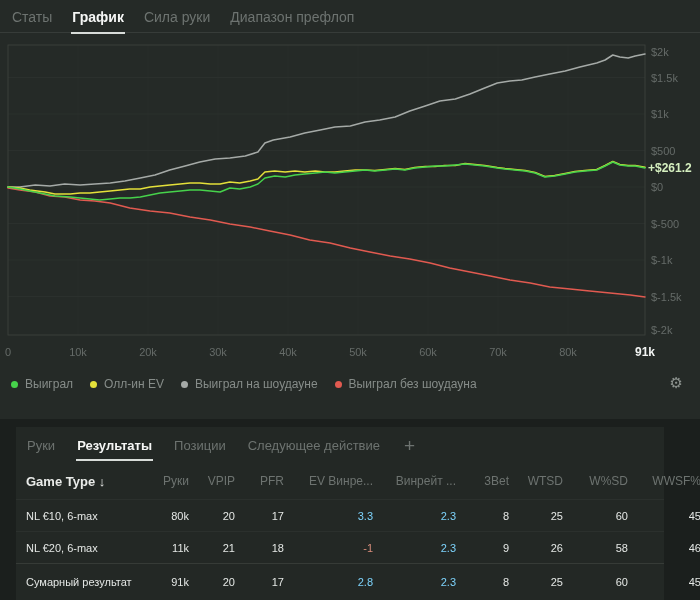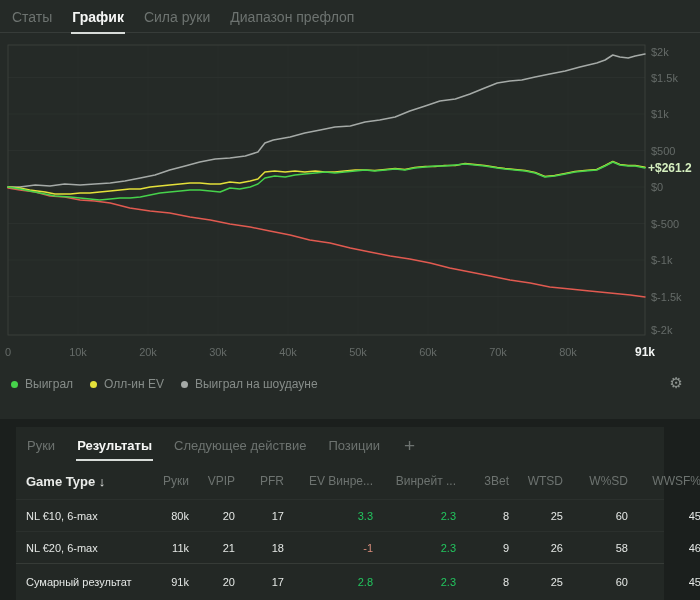--- a/index.html
+++ b/index.html
@@ -34,21 +34,21 @@
 
   
   .grid-row{display:grid;grid-template-columns:130px 33px 46px 49px 89px 83px 53px 54px 65px 73px;
             padding:0 10px;align-items:center;box-sizing:border-box;}
   .grid-row .cell{text-align:right;overflow:hidden;white-space:nowrap;}
   .grid-row .cell:first-child{text-align:left;}
   .thead{height:36px;font-size:12px;color:#6d7370;}
   .thead .cell:first-child{color:#e9ebe9;font-weight:600;font-size:13px;}
   .trow{height:32px;font-size:11px;color:#e4e7e5;border-top:1px solid #2b302d;cursor:pointer;}
   .trow.summary{height:36px;border-top:1px solid #363b37;}
-  .cell.pos{color:#22c55e;}
+  .cell.pos{color:#7dd3fc;}
   .cell.neg{color:#d98e7c;}
 </style>
 </head>
 <body>
 
 <div class="card-top">
   <nav class="tabbar" id="top-tabbar">
       <div class="tab">Статы</div>
       <div class="tab active">График</div>
       <div class="tab">Сила руки</div>
@@ -102,30 +102,34 @@
         <span>Выиграл</span>
       </div>
       <div class="legend-item">
         <span class="legend-dot" style="background: rgb(228, 224, 58);"></span>
         <span>Олл-ин EV</span>
       </div>
       <div class="legend-item">
         <span class="legend-dot" style="background: rgb(165, 170, 167);"></span>
         <span>Выиграл на шоудауне</span>
       </div>
+      <div class="legend-item">
+        <span class="legend-dot" style="background: rgb(225, 90, 80);"></span>
+        <span>Выиграл без шоудауна</span>
+      </div>
     </div>
   <div class="gear">⚙</div>
 </div>
 
 <div class="card-bottom">
   <nav class="btabs" id="bottom-tabbar">
       <div class="btab">Руки</div>
       <div class="btab active">Результаты</div>
+      <div class="btab">Позиции</div>
       <div class="btab">Следующее действие</div>
-      <div class="btab">Позиции</div>
       <div class="plus-btn">+</div>
     </nav>
   <div class="grid-row thead" id="table-head">
       <div class="cell">Game Type ↓</div>
       <div class="cell">Руки</div>
       <div class="cell">VPIP</div>
       <div class="cell">PFR</div>
       <div class="cell">EV Винре...</div>
       <div class="cell">Винрейт ...</div>
       <div class="cell">3Bet</div>

